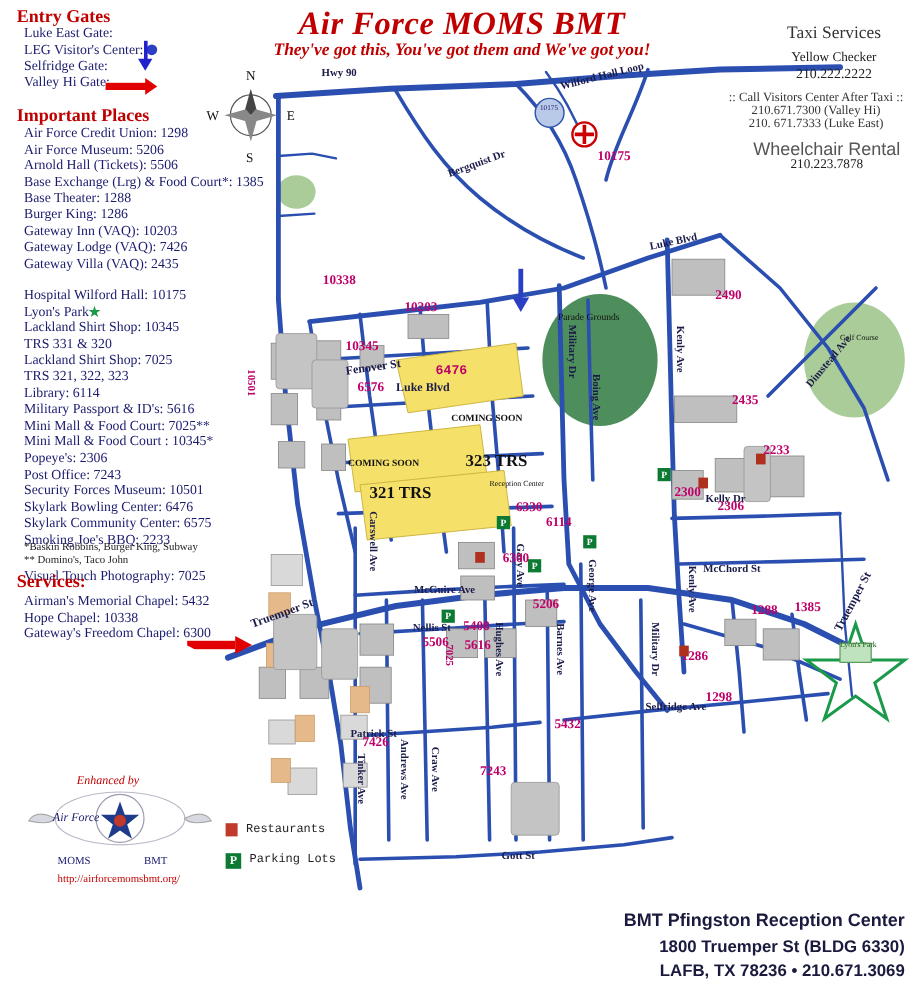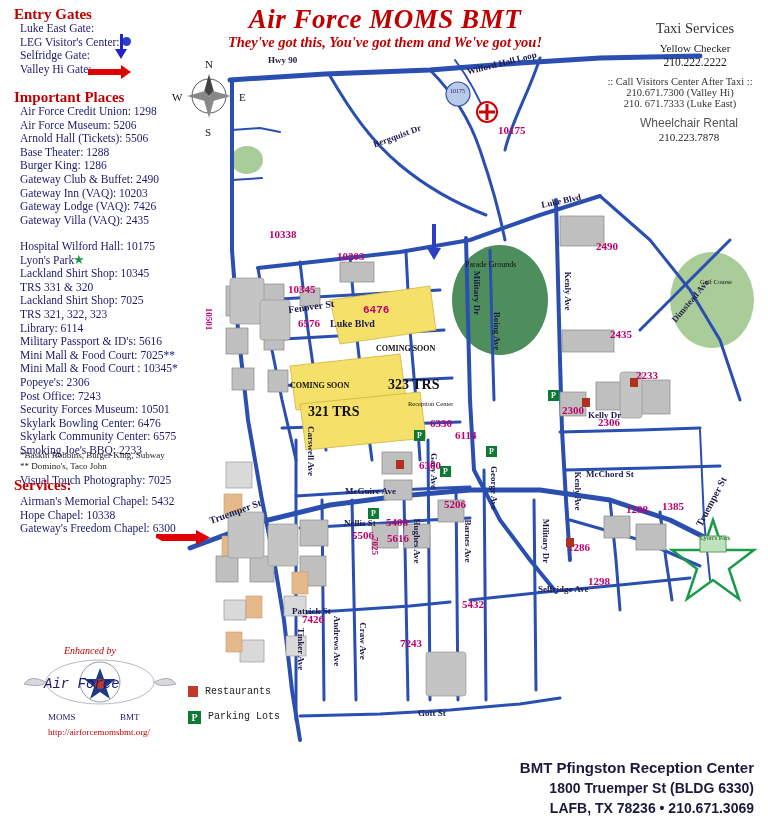--- a/index.html
+++ b/index.html
@@ -39,21 +39,21 @@
   .dot-blue{position:absolute;width:9px;height:9px;border-radius:50%;background:#2b3fc4;}
 
   
   .rh{font-family:"Liberation Serif",serif;font-size:13.5px;color:#333;}
   .rs{font-family:"Liberation Serif",serif;font-size:10.5px;color:#333;}
   .rb{font-family:"Liberation Serif",serif;font-size:11px;color:#222;}
   #taxi-head{left:630px;top:20px;width:130px;text-align:center;font-size:14.5px;}
   #taxi-1{left:630px;top:42px;width:130px;text-align:center;}
   #taxi-2{left:630px;top:56px;width:130px;text-align:center;font-size:11.5px;}
   #visctr{left:600px;top:76px;width:160px;text-align:center;}
-  #wheel-head{left:614px;top:116px;width:150px;text-align:center;font-size:12px;color:#555;}
+  #wheel-head{left:614px;top:116px;width:150px;text-align:center;font-size:15px;color:#555;}
   #wheel-num{left:614px;top:131px;width:150px;text-align:center;font-size:11px;}
 
   
   #addr1{right:14px;bottom:52px;font-family:"Liberation Sans",sans-serif;font-weight:bold;
           font-size:15px;color:#1a1a3e;text-align:right;}
   #addr2{right:14px;bottom:32px;font-family:"Liberation Sans",sans-serif;font-weight:bold;
           font-size:14px;color:#1a1a3e;text-align:right;}
   #addr3{right:14px;bottom:12px;font-family:"Liberation Sans",sans-serif;font-weight:bold;
           font-size:14px;color:#1a1a3e;text-align:right;}
 
@@ -271,23 +271,23 @@
 </div>
 <div class="dot-blue" style="left:122px;top:37px;"></div>
 <div class="arrow-blue" style="left:120px;top:34px;height:16px;"></div>
 <div class="arrow-red" style="left:88px;top:69px;"></div>
 
 <div class="ov lh" id="imp-head">Important Places</div>
 <div class="ov" id="imp-list">
   <div class="li">Air Force Credit Union: 1298</div>
   <div class="li">Air Force Museum: 5206</div>
   <div class="li">Arnold Hall (Tickets): 5506</div>
+  <div class="li">Base Exchange (Lrg) &amp; Food Court*: 1385</div>
   <div class="li">Base Theater: 1288</div>
   <div class="li">Burger King: 1286</div>
-  <div class="li">Gateway Club &amp; Buffet: 2490</div>
   <div class="li">Gateway Inn (VAQ): 10203</div>
   <div class="li">Gateway Lodge (VAQ): 7426</div>
   <div class="li">Gateway Villa (VAQ): 2435</div>
 </div>
 <div class="ov" id="imp-list2">
   <div class="li">Hospital Wilford Hall: 10175</div>
   <div class="li">Lyon's Park</div>
   <div class="li">Lackland Shirt Shop: 10345</div>
   <div class="li">TRS 331 &amp; 320</div>
   <div class="li">Lackland Shirt Shop: 7025</div>
@@ -424,20 +424,20 @@
   <svg width="160" height="100" viewBox="0 0 160 100">
     <ellipse cx="80" cy="42" rx="54" ry="22" fill="none" stroke="#b9b9c8" stroke-width="1"></ellipse>
     <path d="M26 42 q-16 -8 -22 2 q18 4 22 -2Z" fill="#d8d8e2" stroke="#aaa"></path>
     <path d="M134 42 q16 -8 22 2 q-18 4 -22 -2Z" fill="#d8d8e2" stroke="#aaa"></path>
     <circle cx="80" cy="42" r="20" fill="#ffffff" stroke="#9a9ab0"></circle>
     <path d="M80 28 l4 11 h12 l-10 8 4 12 -10-7 -10 7 4-12 -10-8 h12 z" fill="#1e3a8a"></path>
     <circle cx="80" cy="44" r="5" fill="#c0392b"></circle>
   </svg>
 </div>
 <div class="ov" style="left:48px;top:36px;"></div>
-<div class="ov" style="left:44px;top:676px;font-family:Liberation Mono, monospace;font-size:14px;color:#1a1a6e;font-style:italic;">Air Force</div>
+<div class="ov" style="left:44px;top:676px;font-family:Liberation Serif, serif;font-size:10px;color:#1a1a6e;font-style:italic;">Air Force</div>
 <div class="ov" style="left:48px;top:712px;font-family:'Liberation Serif',serif;font-size:9px;color:#1a1a6e;">MOMS</div>
 <div class="ov" style="left:120px;top:712px;font-family:'Liberation Serif',serif;font-size:9px;color:#1a1a6e;">BMT</div>
 <div class="ov" id="logo-url">http://airforcemomsbmt.org/</div>
 
 <div class="ov" id="addr1">BMT Pfingston Reception Center</div>
 <div class="ov" id="addr2">1800 Truemper St (BLDG 6330)</div>
 <div class="ov" id="addr3">LAFB, TX 78236 • 210.671.3069</div>
 
 </body></html>

